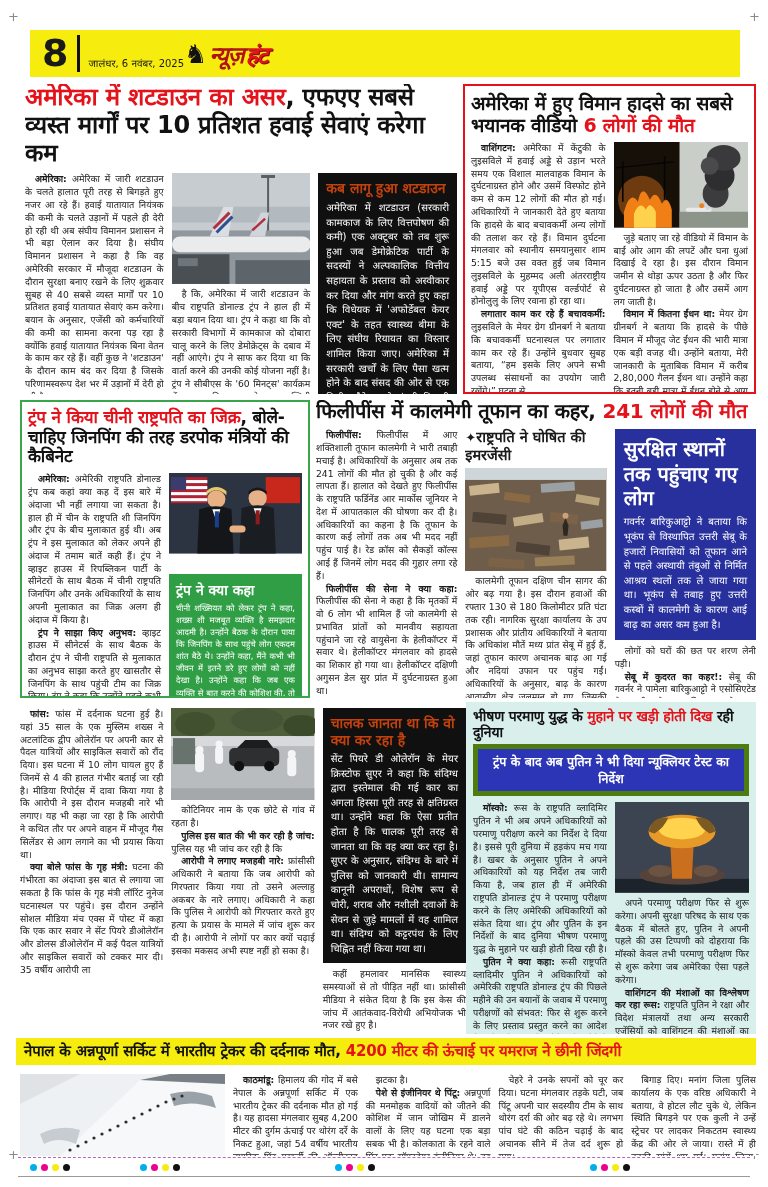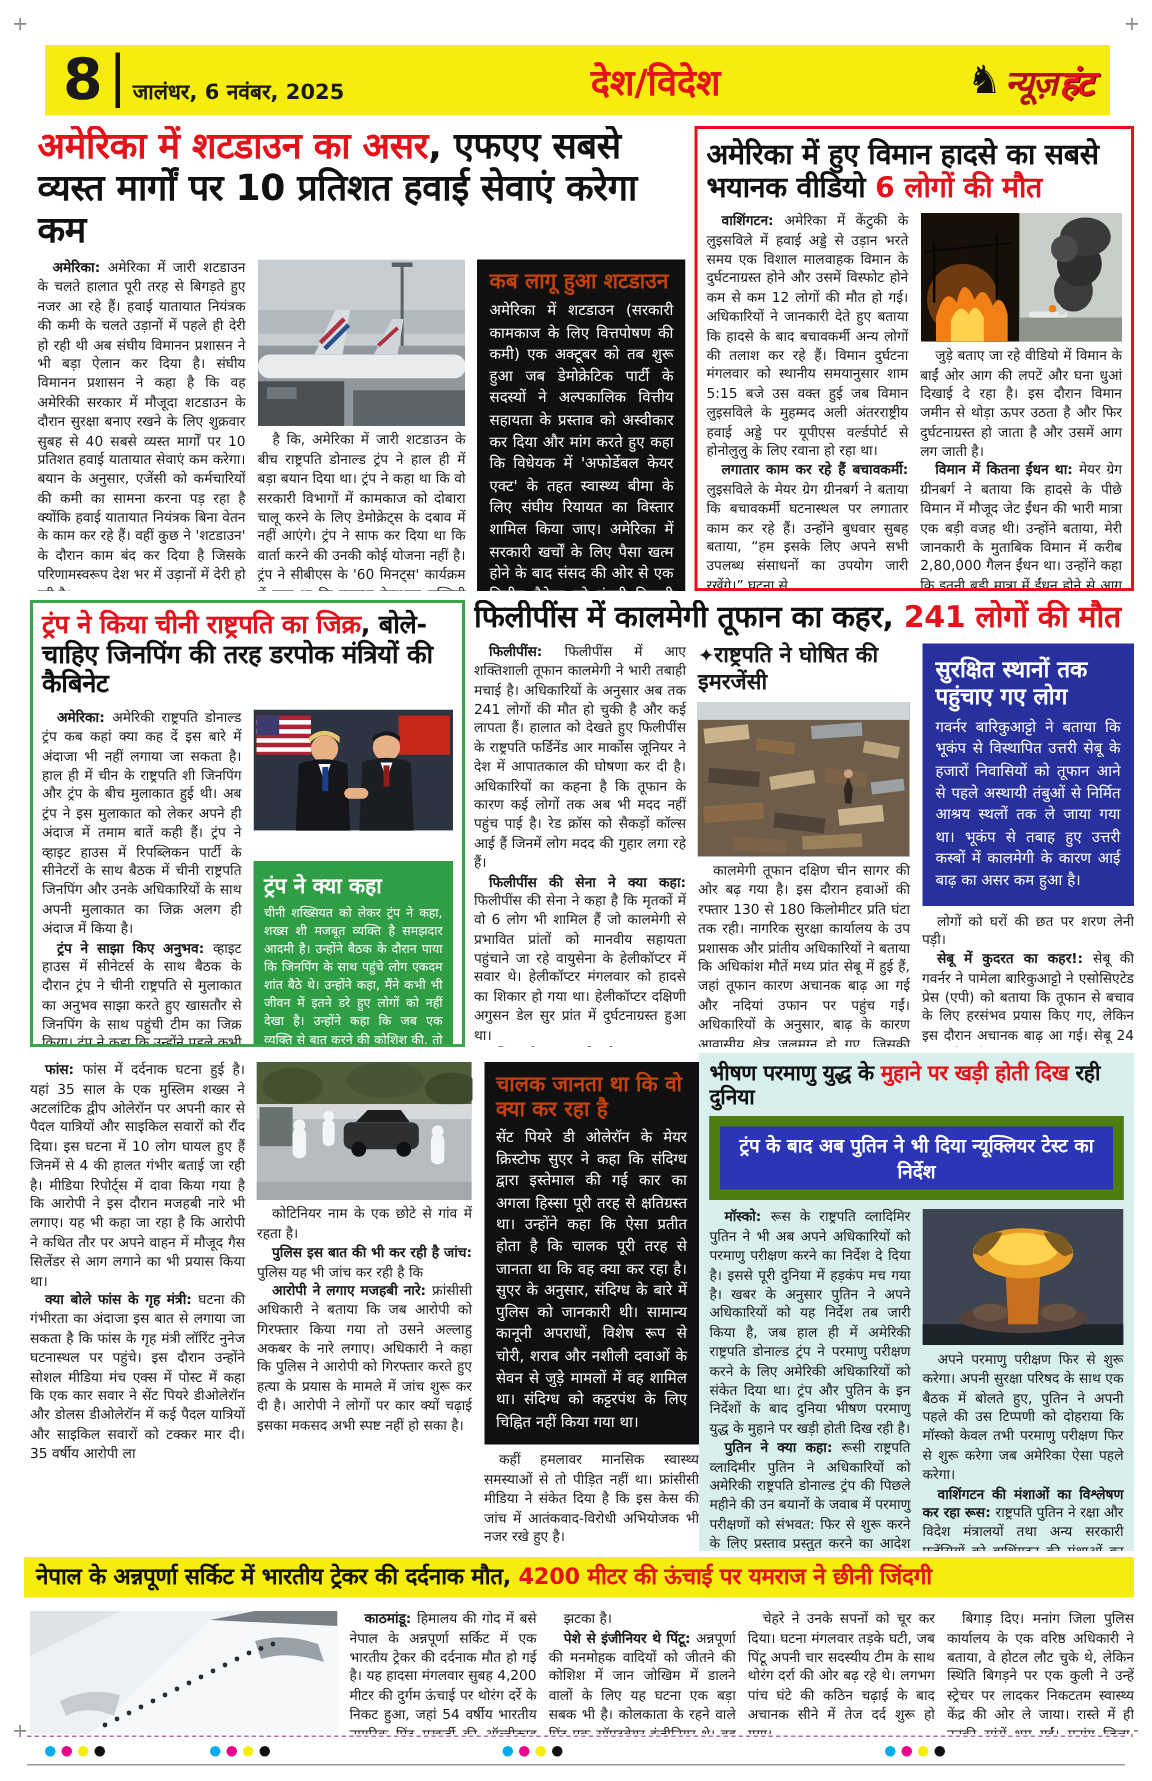--- a/index.html
+++ b/index.html
@@ -2,21 +2,21 @@
 <html><head>
 <meta charset="utf-8">
 <style>
   *{margin:0;padding:0;box-sizing:border-box}
   html,body{width:768px;height:1187px}
   body{background:#fff;font-family:"DejaVu Sans",sans-serif;color:#1a1a1a;position:relative;overflow:hidden}
   .crop{position:absolute;color:#8a8a8a;font-size:13px;line-height:1}
   
   .masthead{position:absolute;left:30px;top:30px;width:710px;height:47px;background:#f6ec0e;display:flex;align-items:center;padding:0 12px}
   .pagenum{font-size:38px;font-weight:bold;line-height:.95;padding-right:9px;border-right:3px solid #111}
-  .dateline{font-size:14px;font-weight:bold;margin-left:8px;align-self:flex-end;padding-bottom:7px}
+  .dateline{font-size:10px;font-weight:normal;margin-left:8px;align-self:flex-end;padding-bottom:7px}
   .section-title{flex:1;text-align:center;font-size:24px;font-weight:bold;color:#e3121b}
   .logo{display:flex;align-items:center;gap:2px}
   .logo .horse{font-size:26px;color:#111;line-height:1}
   .logo .lnews{font-size:23px;font-weight:bold;font-style:italic;color:#b11216;letter-spacing:-1px}
   .logo .lhunt{font-size:23px;font-weight:bold;font-style:italic;color:#e3121b;letter-spacing:-1px;text-shadow:1px 1px 0 #7a0d10}
   
   .article{position:absolute;overflow:hidden;background:#fff}
   .hl{font-weight:bold;line-height:1.16;letter-spacing:-.2px}
   .hl .red{color:#e3121b}
   .hl .black{color:#111}
@@ -24,45 +24,44 @@
   .col{flex:1;min-width:0}
   .para{font-size:9.2px;line-height:1.39;text-align:justify;text-indent:10px;margin:0}
   .para .lead{font-weight:bold}
   .ph{width:100%;display:block;margin:0 0 4px 0}
   .kbox{background:#101010;color:#fff;padding:7px 8px;margin-bottom:5px}
   .kbox .btitle{color:#c2410c;font-size:14px;font-weight:bold;line-height:1.18;margin-bottom:4px}
   .btext{font-size:10px;line-height:1.46;text-align:justify}
   .gbox{background:#2f9e45;color:#fff;padding:6px 7px;margin-top:20px}
   .gbox .btitle{color:#fff;font-size:14px;font-weight:bold;margin-bottom:3px}
   .bluebox{background:#27309c;color:#fff;padding:8px 9px;margin-bottom:5px}
-  .bluebox .btitle{font-size:15px;font-weight:bold;line-height:1.22;margin-bottom:5px}
+  .bluebox .btitle{font-size:20px;font-weight:bold;line-height:1.22;margin-bottom:5px}
   .emt{font-size:14.5px;font-weight:bold;line-height:1.2;margin-bottom:4px}
   .emt .star{font-size:13px}
   .border-red{border:2px solid #e3121b;padding:6px}
   .border-green{border:2px solid #3aa64c;padding:6px}
   .cyan{background:#d9efec;padding:6px 7px}
-  .subhead{background:#2b35b5;color:#fff;font-weight:bold;font-size:12.5px;text-align:center;padding:4px 2px;margin:4px 0 6px;border:7px solid #4d7c0f}
+  .subhead{background:#2b35b5;color:#fff;font-weight:bold;font-size:12.5px;text-align:center;padding:4px 2px;margin:4px 0 6px;border:5px solid #4d7c0f}
   .nepal-head{position:absolute;left:16px;top:1038px;width:740px;background:#f6ec0e;padding:5px 8px;font-size:15px;white-space:nowrap;overflow:hidden}
   .footer-dash{position:absolute;left:18px;top:1157px;width:732px;border-top:1.5px dashed #b06ab0}
   .dots{position:absolute;display:flex;gap:4px;top:1164px}
   .dot{width:7px;height:7px;border-radius:50%}
   .baseline{position:absolute;left:18px;top:1176px;width:732px;border-top:1px solid #9a9a9a}
 </style>
 </head>
 <body>
 
 <div class="crop" style="left:8px;top:10px">+</div>
 <div class="crop" style="right:8px;top:10px">+</div>
 <div class="crop" style="right:8px;top:1148px">+</div>
 <div class="crop" style="left:8px;top:1148px">+</div>
 
 <header class="masthead">
   <div class="pagenum">8</div>
   <div class="dateline">जालंधर, 6 नवंबर, 2025</div>
-  <div class="section-title">देश/विदेश</div>
   <div class="logo">
     <span class="horse">♞</span>
     <span class="lnews">न्यूज़</span>
     <span class="lhunt">हंट</span>
   </div>
 </header>
 
 <section class="article" style="left:25px;top:84px;width:432px;height:310px">
   <h1 class="hl" style="font-size:24px"><span class="red">अमेरिका में शटडाउन का असर</span><span class="black">, एफएए सबसे व्यस्त मार्गों पर 10 प्रतिशत हवाई सेवाएं करेगा कम</span></h1>
   <div class="cols">

